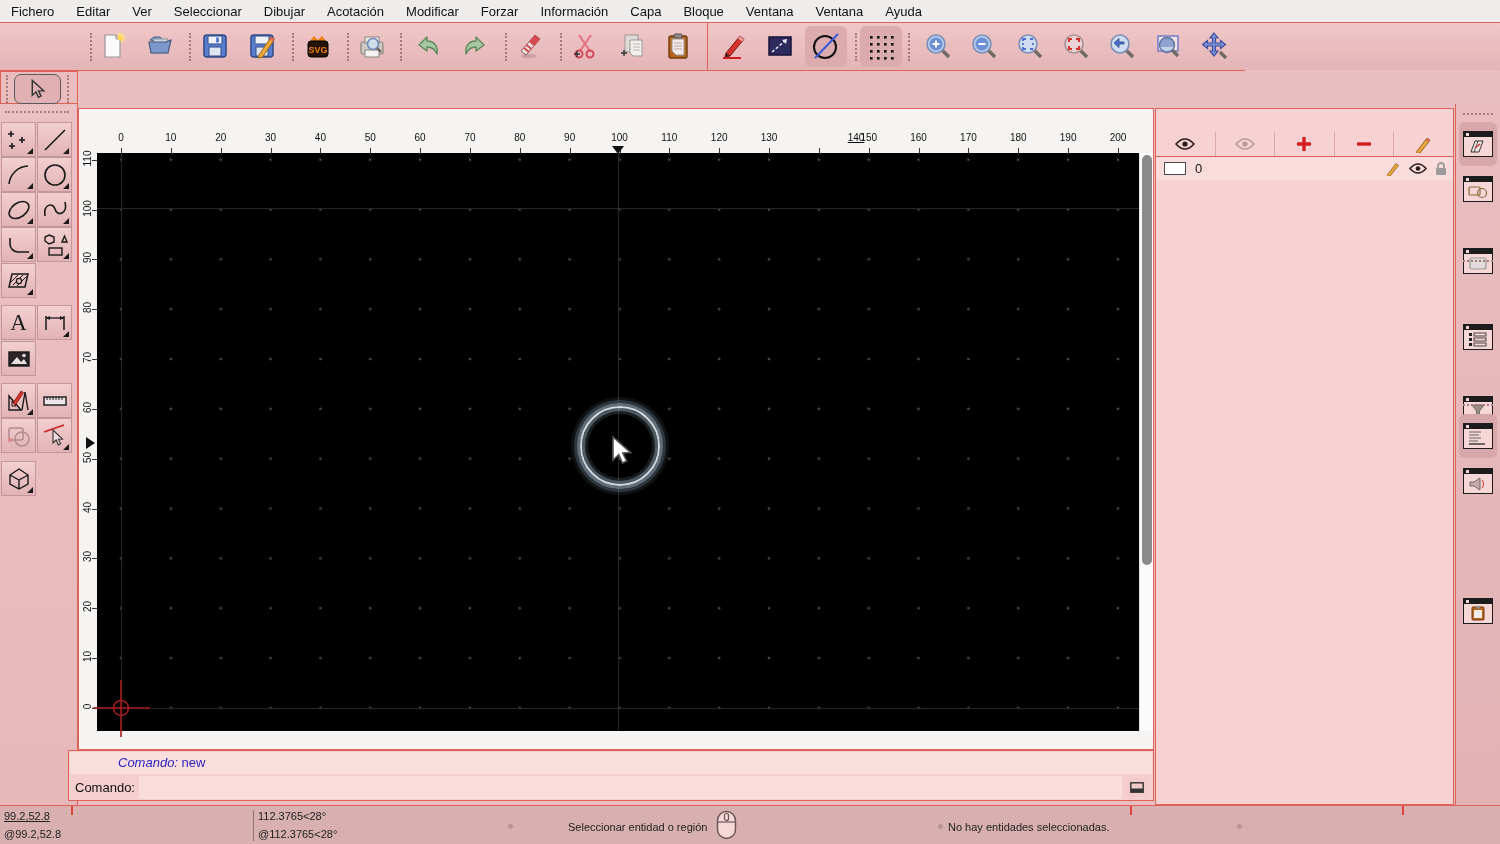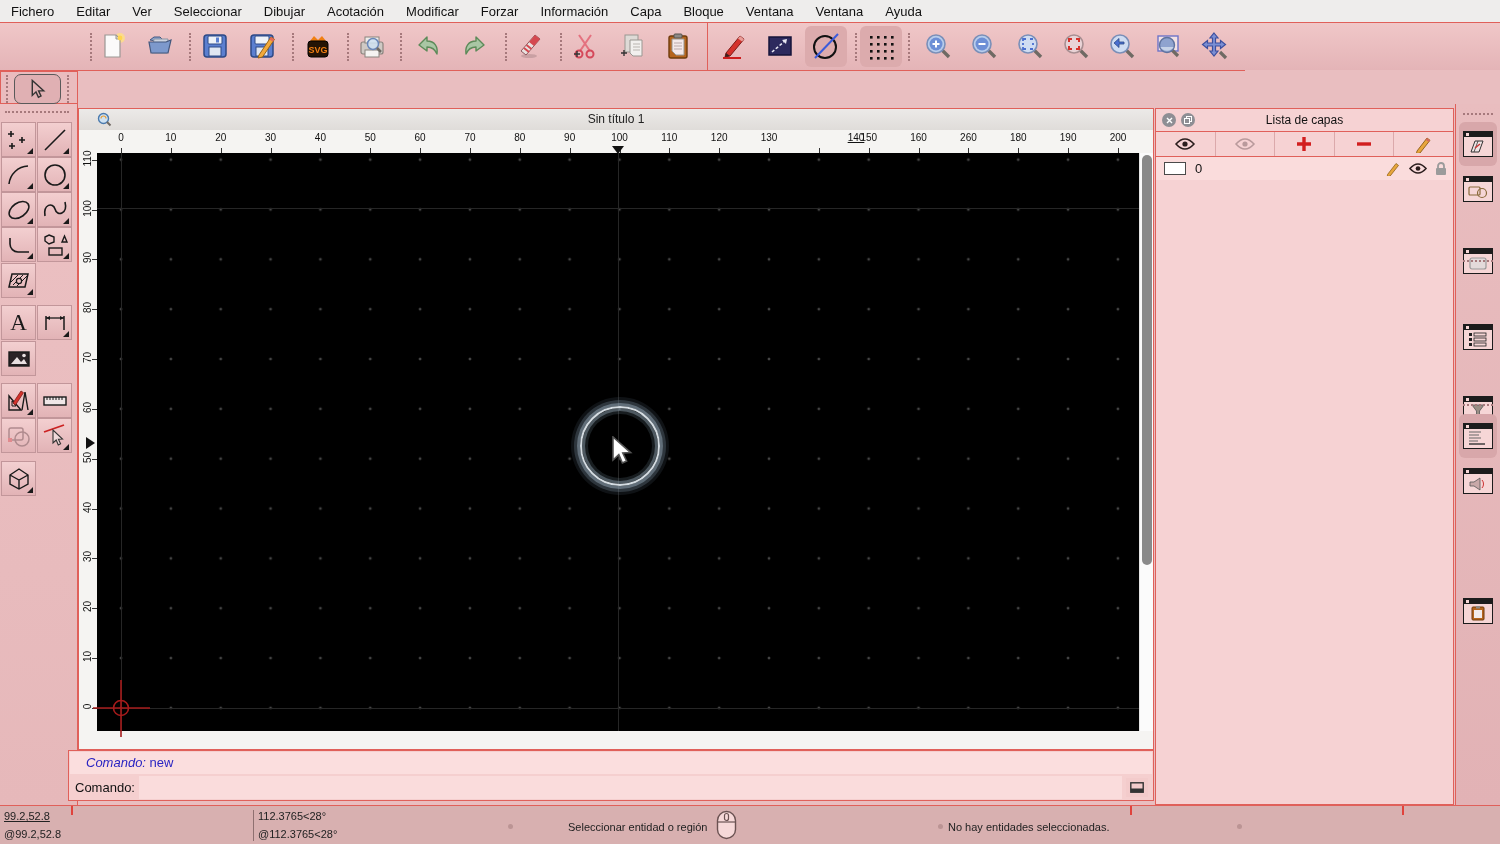--- a/index.html
+++ b/index.html
@@ -415,28 +415,20 @@
 
     <div class="pal sub" style="left:1px;top:357px;">
       <svg width="28" height="28" viewBox="0 0 28 28">
         <path d="M5,10 L14,4 L23,10 L23,19 L14,24 L5,19 Z M5,10 L14,15 L23,10 M14,15 L14,24" fill="none" stroke="#1a1a1a" stroke-width="1.4"></path>
       </svg>
     </div>
   </div>
 
   <div class="ab redbox" style="left:78px;top:108px;width:1076px;height:642px;background:#f5f4f2;">
 
-    <div class="ab" id="titlebar" style="left:0;top:0;width:1074px;height:21px;">
-      <svg class="ab" style="left:18px;top:3px;" width="15" height="15" viewBox="0 0 15 15">
-        <circle cx="6.5" cy="6.5" r="5" fill="#cfe2f2" stroke="#4a7aae" stroke-width="1.4"></circle>
-        <line x1="10" y1="10" x2="13.5" y2="13.5" stroke="#6f6a64" stroke-width="2"></line>
-        <path d="M4,6.5 a2.5,2.5 0 0 1 5,0" fill="none" stroke="#e8a03c" stroke-width="1.2"></path>
-      </svg>
-      <div id="title-text">Sin título 1</div>
-    </div>
 
     <div class="ab ruler" id="ruler-top" style="left:0;top:21px;width:1074px;height:23px;">
         <span class="tick-label" style="left: 42px;">0</span>
         <i class="tick" style="left: 42px;"></i>
         <span class="tick-label" style="left: 91.85px;">10</span>
         <i class="tick" style="left: 91.85px;"></i>
         <span class="tick-label" style="left: 141.7px;">20</span>
         <i class="tick" style="left: 141.7px;"></i>
         <span class="tick-label" style="left: 191.55px;">30</span>
         <i class="tick" style="left: 191.55px;"></i>
@@ -459,21 +451,21 @@
         <span class="tick-label" style="left: 640.2px;">120</span>
         <i class="tick" style="left: 640.2px;"></i>
         <span class="tick-label" style="left: 690.05px;">130</span>
         <i class="tick" style="left: 690.05px;"></i>
         <span class="tick-label" style="left: 777px; text-decoration: underline;">140</span>
         <i class="tick" style="left: 739.9px;"></i>
         <span class="tick-label" style="left: 789.75px;">150</span>
         <i class="tick" style="left: 789.75px;"></i>
         <span class="tick-label" style="left: 839.6px;">160</span>
         <i class="tick" style="left: 839.6px;"></i>
-        <span class="tick-label" style="left: 889.45px;">260</span>
+        <span class="tick-label" style="left: 889.45px;">170</span>
         <i class="tick" style="left: 889.45px;"></i>
         <span class="tick-label" style="left: 939.3px;">180</span>
         <i class="tick" style="left: 939.3px;"></i>
         <span class="tick-label" style="left: 989.15px;">190</span>
         <i class="tick" style="left: 989.15px;"></i>
         <span class="tick-label" style="left: 1039px;">200</span>
         <i class="tick" style="left: 1039px;"></i>
       </div>
 
     <div class="ab" style="left:533px;top:37px;width:0;height:0;border-left:6px solid transparent;border-right:6px solid transparent;border-top:8px solid #111;"></div>
@@ -527,52 +519,38 @@
     </div>
 
     <div class="ab" style="left:1060px;top:44px;width:14px;height:578px;background:#fbfbfb;border-left:1px solid #e3e3e3;box-sizing:border-box;">
       <div class="ab" style="left:2px;top:2px;width:10px;height:410px;background:#8a8a8a;border-radius:5px;"></div>
     </div>
 
   </div>
 
   <div class="ab redbox" style="left:68px;top:750px;width:1086px;height:51px;background:#f5cfcf;">
     <div class="ab" style="left:1px;top:1px;width:1082px;height:22px;background:#fbdede;">
-      <div id="cmd-history" style="padding:3px 0 0 16px;">
+      <div id="cmd-history" style="padding:3px 0 0 16px;margin-left:32px;">
         <span style="font-style:italic;">Comando:</span>
         <span>new</span>
       </div>
     </div>
     <div class="ab" style="left:1px;top:24px;width:1082px;height:25px;display:flex;align-items:center;">
       <span style="font-size:13px;color:#111;padding-left:5px;">Comando:</span>
       <input style="flex: 1 1 0%; margin-left: 4px; height: 21px; border: none; background: rgb(250, 220, 220); outline: none; font-family: &quot;Liberation Sans&quot;, sans-serif; font-size: 13px; color: rgb(17, 17, 17);" value="">
       <div style="width:22px;height:19px;margin:0 4px;background:#f3cbcb;display:flex;align-items:center;justify-content:center;">
         <svg width="14" height="11" viewBox="0 0 14 11">
           <rect x="0.8" y="0.8" width="12.4" height="9.4" fill="none" stroke="#333" stroke-width="1.4"></rect>
           <rect x="0.8" y="6.5" width="12.4" height="3.7" fill="#333"></rect>
         </svg>
       </div>
     </div>
   </div>
 
   <div class="ab redbox" id="layerpanel" style="left:1155px;top:108px;width:299px;height:697px;">
-    <div class="ab" style="left:0;top:0;width:297px;height:22px;border-bottom:1px solid #e0605a;display:flex;align-items:center;">
-      <div class="roundbtn" style="margin-left:6px;">
-        <svg width="7" height="7" viewBox="0 0 7 7">
-            <path d="M1,1 L6,6 M6,1 L1,6" stroke="#fff" stroke-width="1.4"></path>
-          </svg>
-      </div>
-      <div class="roundbtn" style="margin-left:5px;">
-        <svg width="8" height="8" viewBox="0 0 8 8">
-            <rect x="2.5" y="0.5" width="5" height="5" fill="none" stroke="#fff" stroke-width="1"></rect>
-            <rect x="0.5" y="2.5" width="5" height="5" fill="#8e8e94" stroke="#fff" stroke-width="1"></rect>
-          </svg>
-      </div>
-      <div style="position:absolute;left:0;width:100%;text-align:center;font-size:12px;color:#111;">Lista de capas</div>
-    </div>
 
     <div class="ab" style="left:0;top:23px;width:297px;height:24px;display:flex;border-bottom:1px solid #e0605a;">
       <div class="lp-btn">
         <svg width="20" height="12" viewBox="0 0 20 12">
             <path d="M1,6 Q10,-4 19,6 Q10,16 1,6 z" fill="none" stroke="#2b1d1d" stroke-width="1.6"></path>
             <circle cx="10" cy="6" r="2.6" fill="#2b1d1d"></circle>
           </svg>
       </div>
       <div class="lp-btn">
         <svg width="20" height="12" viewBox="0 0 20 12">

